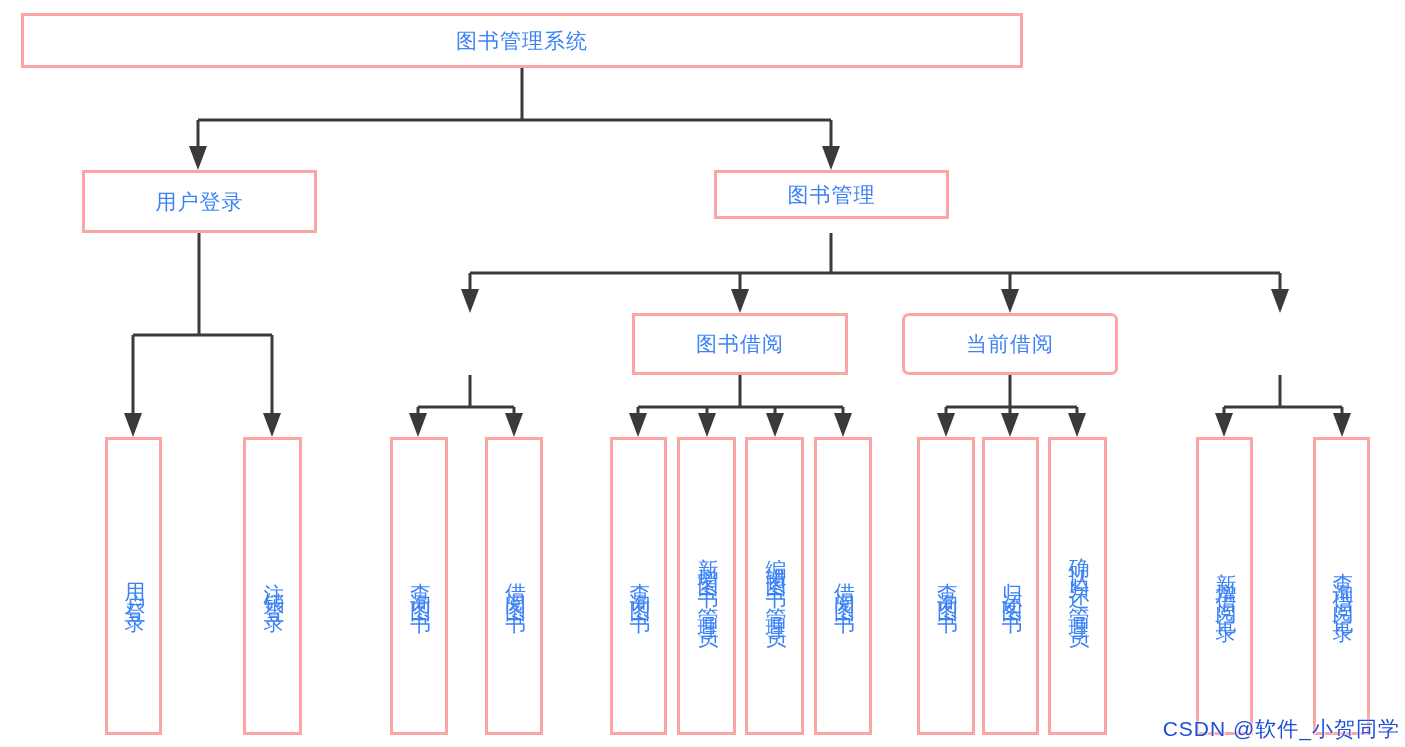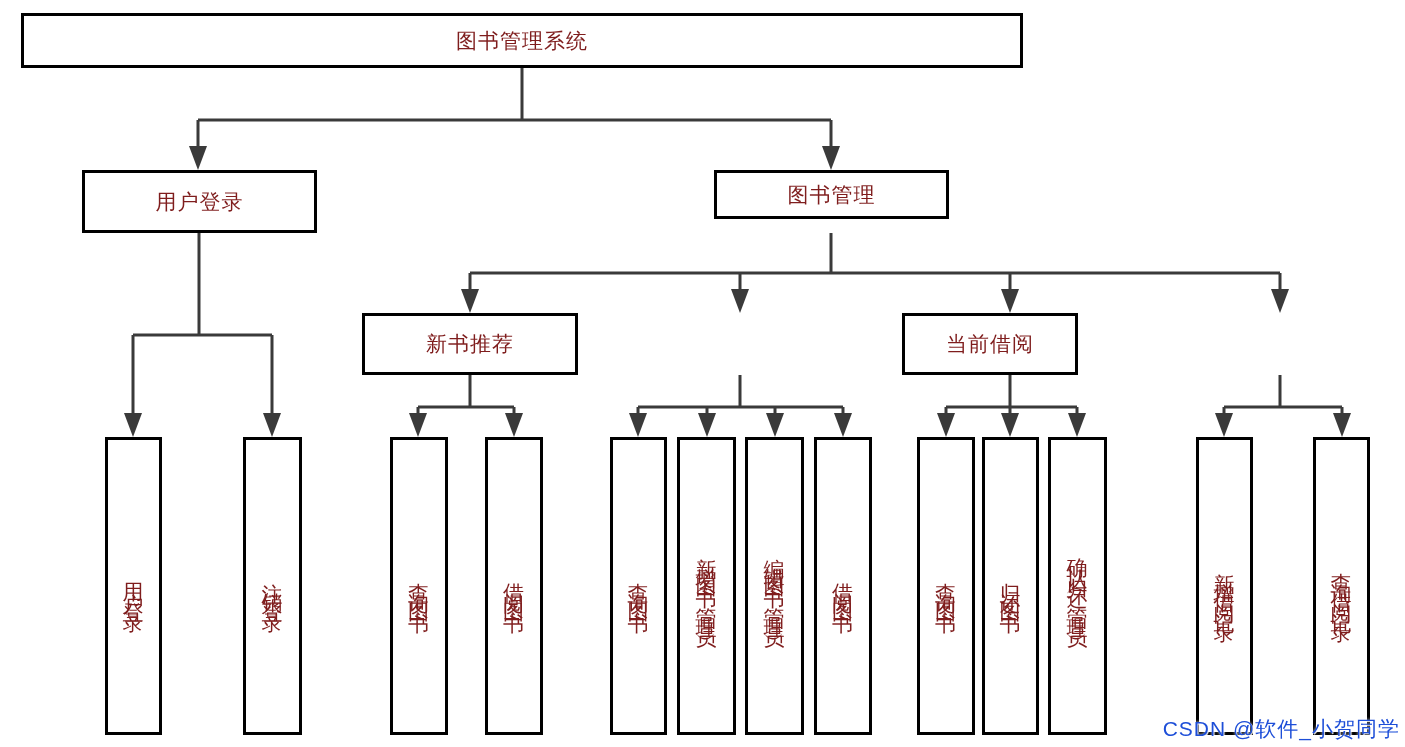--- a/index.html
+++ b/index.html
@@ -14,29 +14,30 @@
   .connectors {
     position: absolute;
     left: 0; top: 0;
     width: 1405px; height: 747px;
     z-index: 1;
   }
   .node {
     position: absolute;
     box-sizing: border-box;
     background: #ffffff;
-    border: 3px solid #000000;
+    border: 3px solid #fca5a5;
     display: flex;
     align-items: center;
     justify-content: center;
-    color: #7f1d1d;
+    color: #3b82f6;
     font-size: 21px;
     z-index: 2;
     letter-spacing: 1px;
     white-space: nowrap;
+    font-family: Liberation Mono, monospace;
   }
   .leaf {
     writing-mode: vertical-rl;
     text-orientation: mixed;
     letter-spacing: 10px;
     font-size: 21px;
     line-height: 1;
   }
   .watermark {
     position: absolute;
@@ -99,22 +100,22 @@
       <polygon points="1224,437 1215,413 1233,413"></polygon>
       <polygon points="1342,437 1333,413 1351,413"></polygon>
     </g>
   </svg>
 
   <div class="node" style="left:21px; top:13px; width:1002px; height:55px;">图书管理系统</div>
 
   <div class="node" style="left:82px; top:170px; width:235px; height:63px;">用户登录</div>
   <div class="node" style="left:714px; top:170px; width:235px; height:49px;">图书管理</div>
 
-  <div class="node" style="left:362px; top:313px; width:216px; height:62px;">新书推荐</div>
-  <div class="node" style="left:902px; top:313px; width:176px; height:62px;">当前借阅</div>
+  <div class="node" style="left:632px; top:313px; width:216px; height:62px;">图书借阅</div>
+  <div class="node" style="left:902px; top:313px; width:216px; height:62px;border-radius:7px;">当前借阅</div>
 
   <div class="node leaf" style="left:105px; top:437px; width:57px; height:298px;">用户登录</div>
   <div class="node leaf" style="left:243px; top:437px; width:59px; height:298px;">注销登录</div>
 
   <div class="node leaf" style="left:390px; top:437px; width:58px; height:298px;">查询图书</div>
   <div class="node leaf" style="left:485px; top:437px; width:58px; height:298px;">借阅图书</div>
 
   <div class="node leaf" style="left:610px; top:437px; width:57px; height:298px;">查询图书</div>
   <div class="node leaf" style="left:677px; top:437px; width:59px; height:298px;">新增图书（管理员）</div>
   <div class="node leaf" style="left:745px; top:437px; width:59px; height:298px;">编辑图书（管理员）</div>

